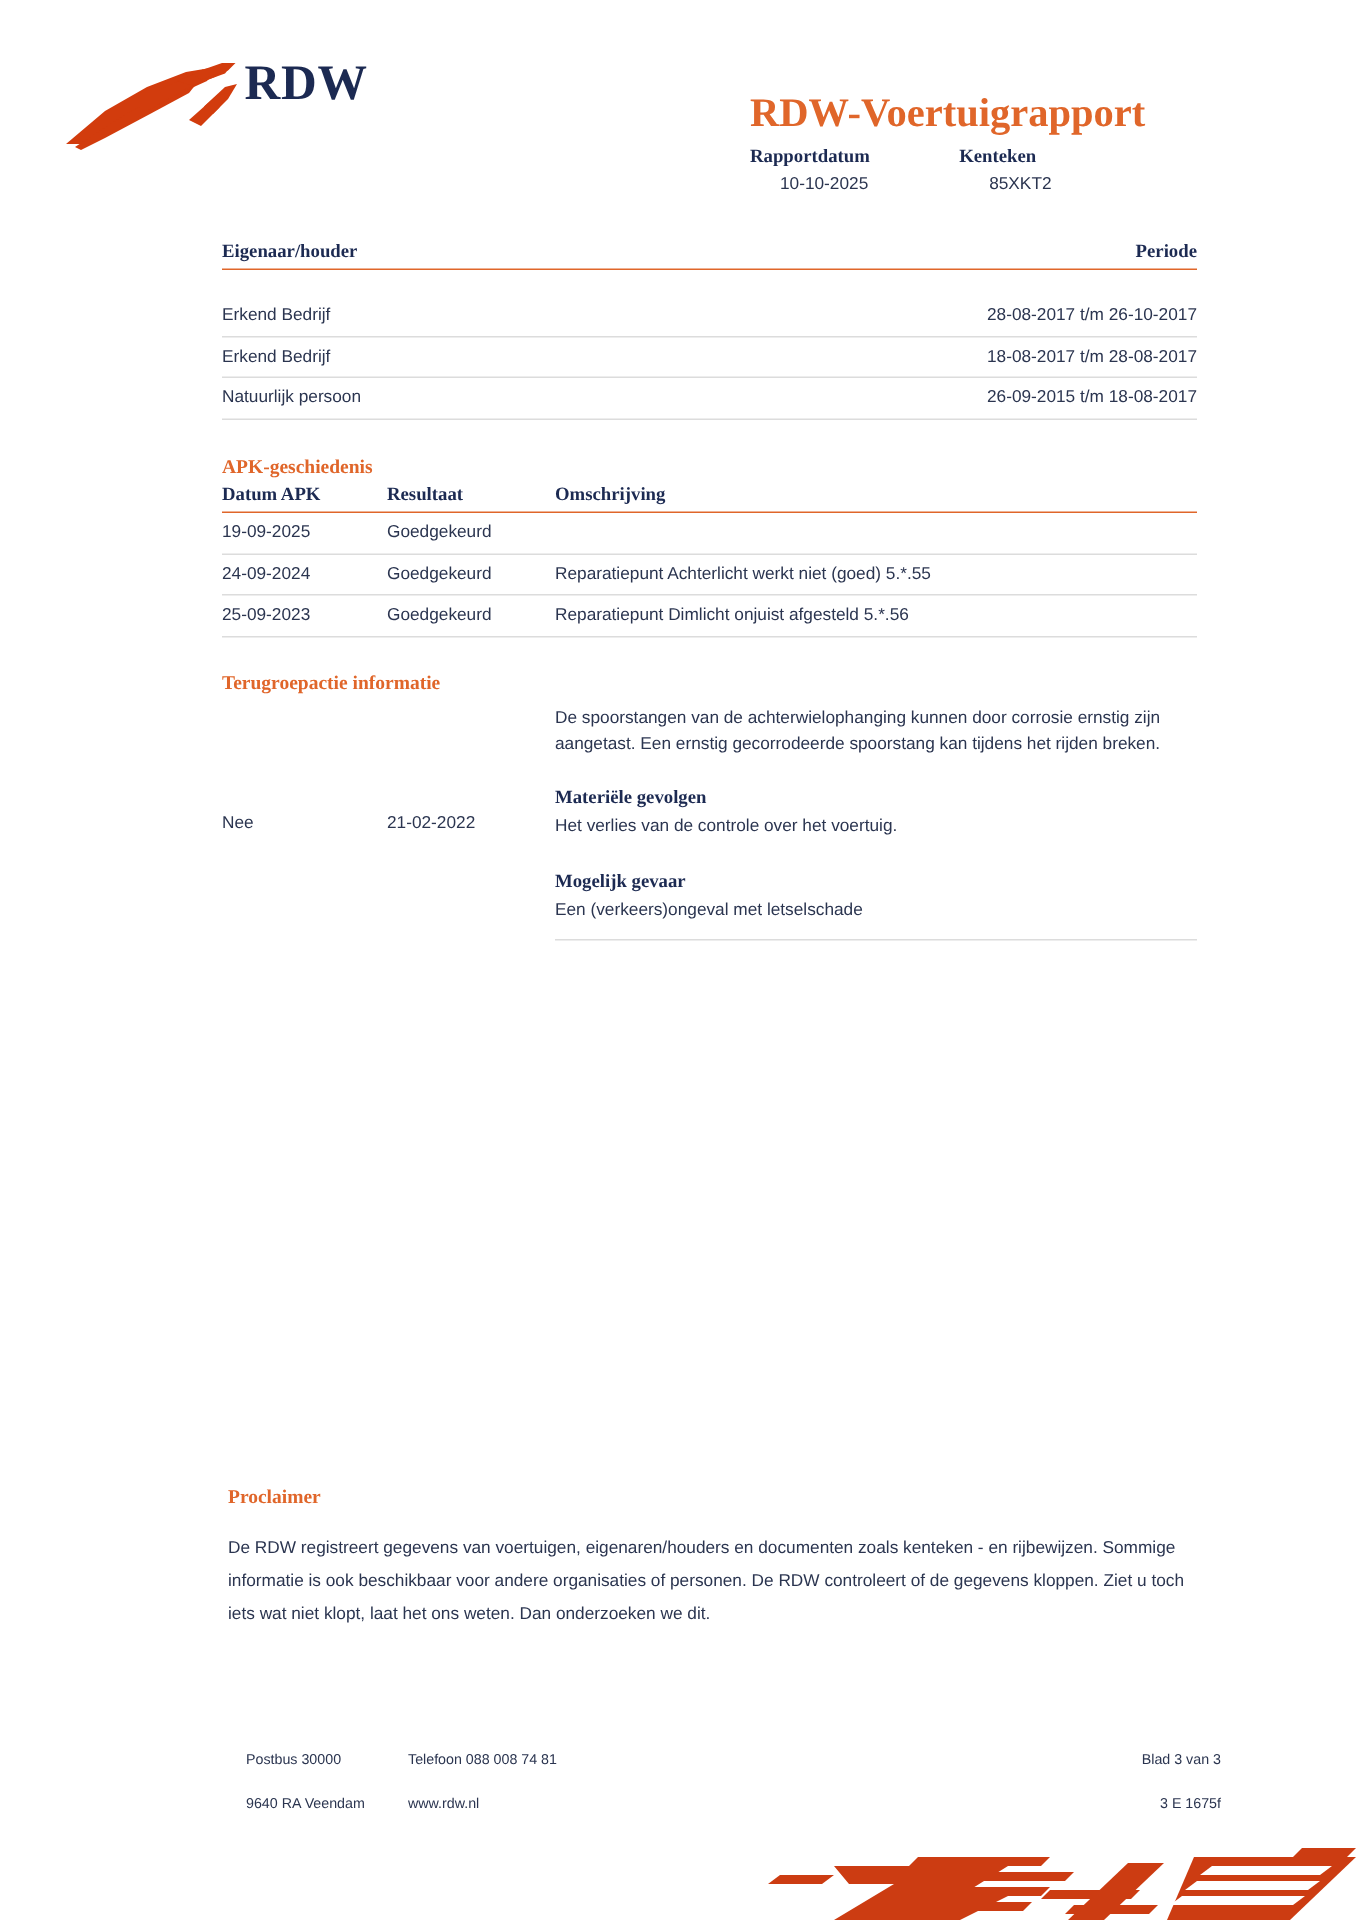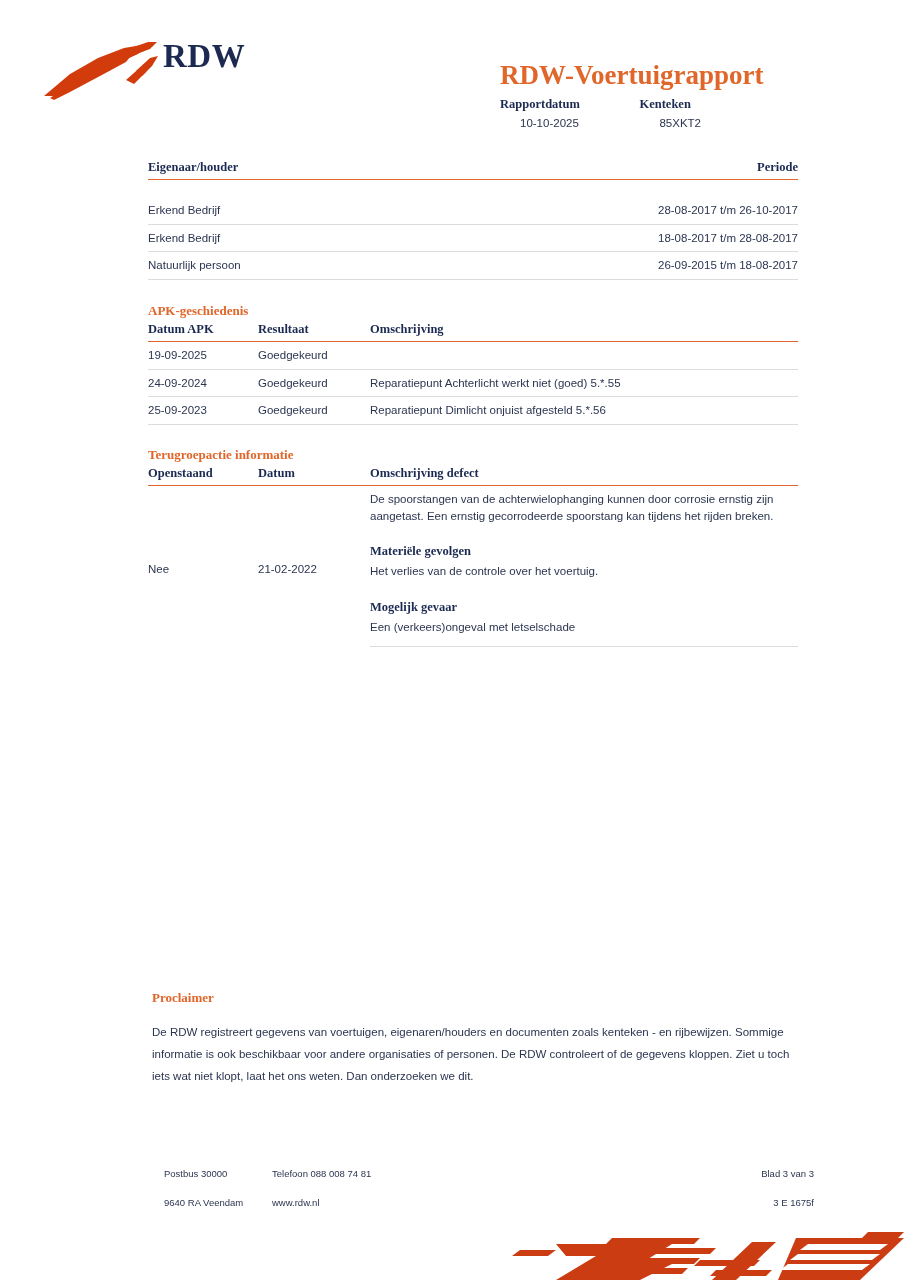--- a/index.html
+++ b/index.html
@@ -181,25 +181,20 @@
     </div>
     <div class="data-row">
       <span class="apk-c1">25-09-2023</span>
       <span class="apk-c2">Goedgekeurd</span>
       <span class="apk-c3">Reparatiepunt Dimlicht onjuist afgesteld 5.*.56</span>
     </div>
   </div>
 
   <div class="section" style="top:447px;">
     <div class="sec-title">Terugroepactie informatie</div>
-    <div class="hdr-row">
-      <span class="rc-c1">Openstaand</span>
-      <span class="rc-c2">Datum</span>
-      <span class="rc-c3">Omschrijving defect</span>
-    </div>
     <div class="data-row recall-row">
       <span class="rc-c1">Nee</span>
       <span class="rc-c2">21-02-2022</span>
       <span class="rc-c3">
         <span>De spoorstangen van de achterwielophanging kunnen door corrosie ernstig zijn aangetast. Een ernstig gecorrodeerde spoorstang kan tijdens het rijden breken.</span>
         <div class="recall-block">
           <div class="sub-head">Materiële gevolgen</div>
           <div class="sub-text">Het verlies van de controle over het voertuig.</div>
           <div class="sub-head">Mogelijk gevaar</div>
           <div class="sub-text">Een (verkeers)ongeval met letselschade</div>

